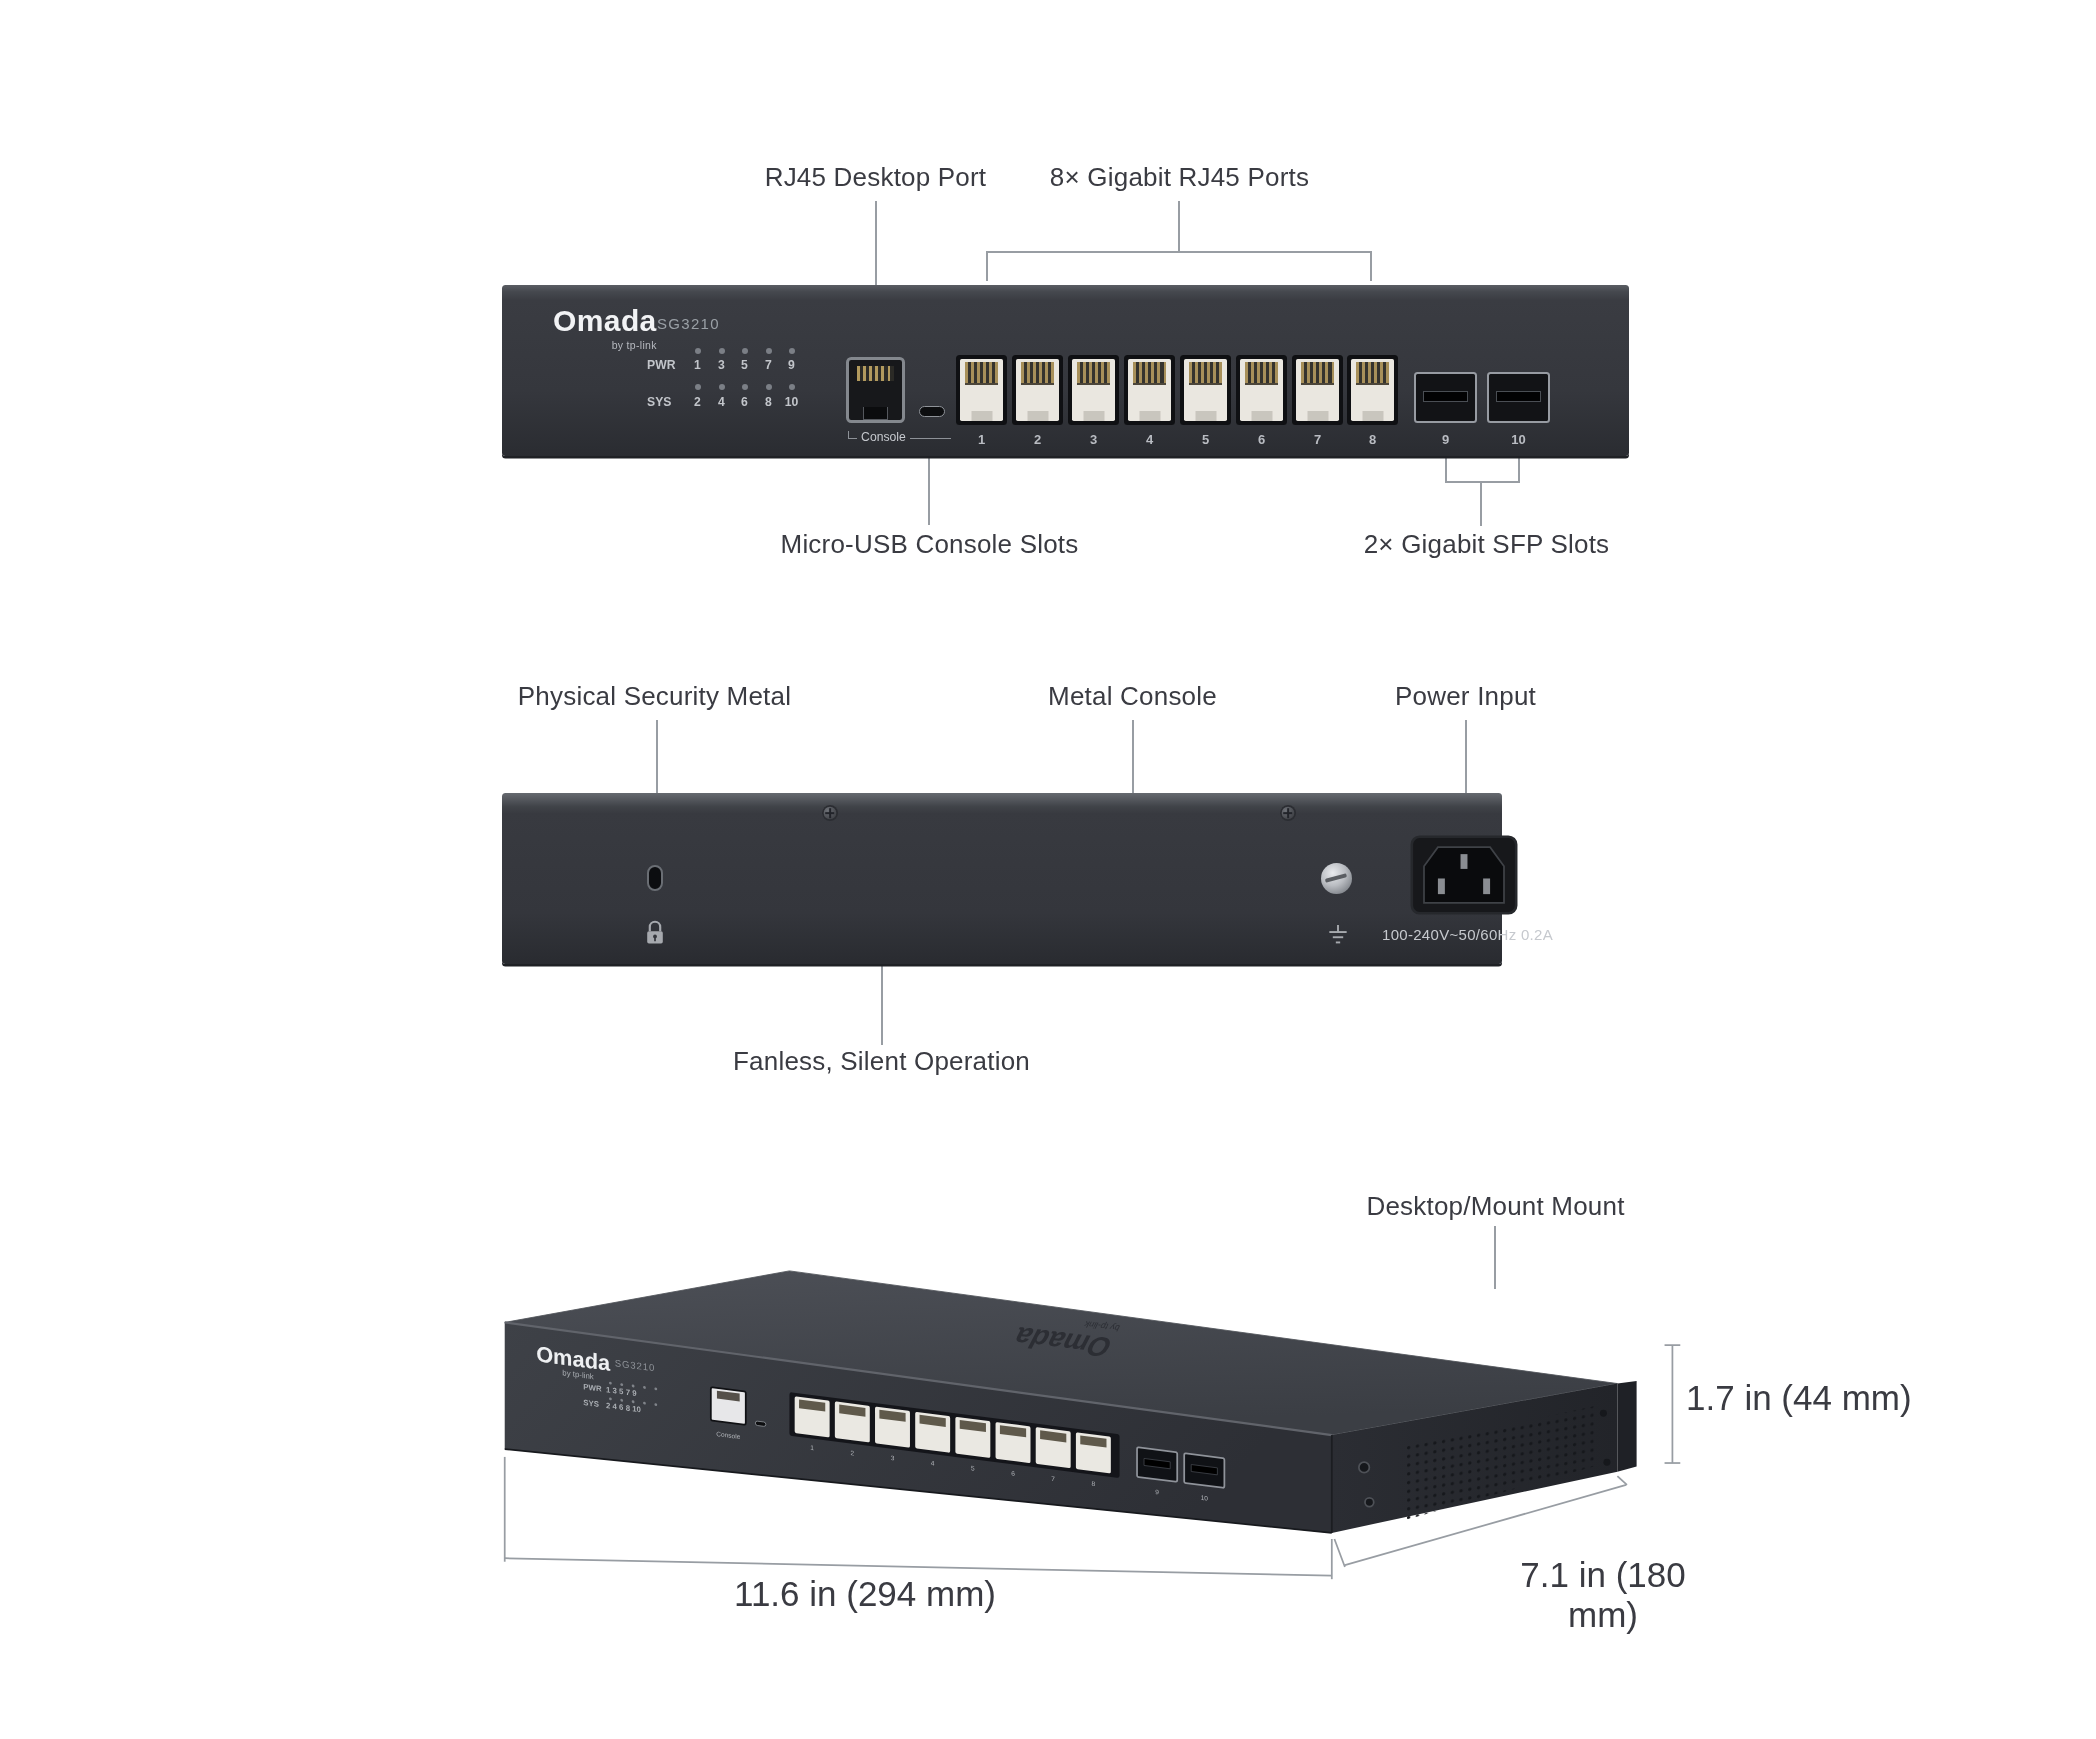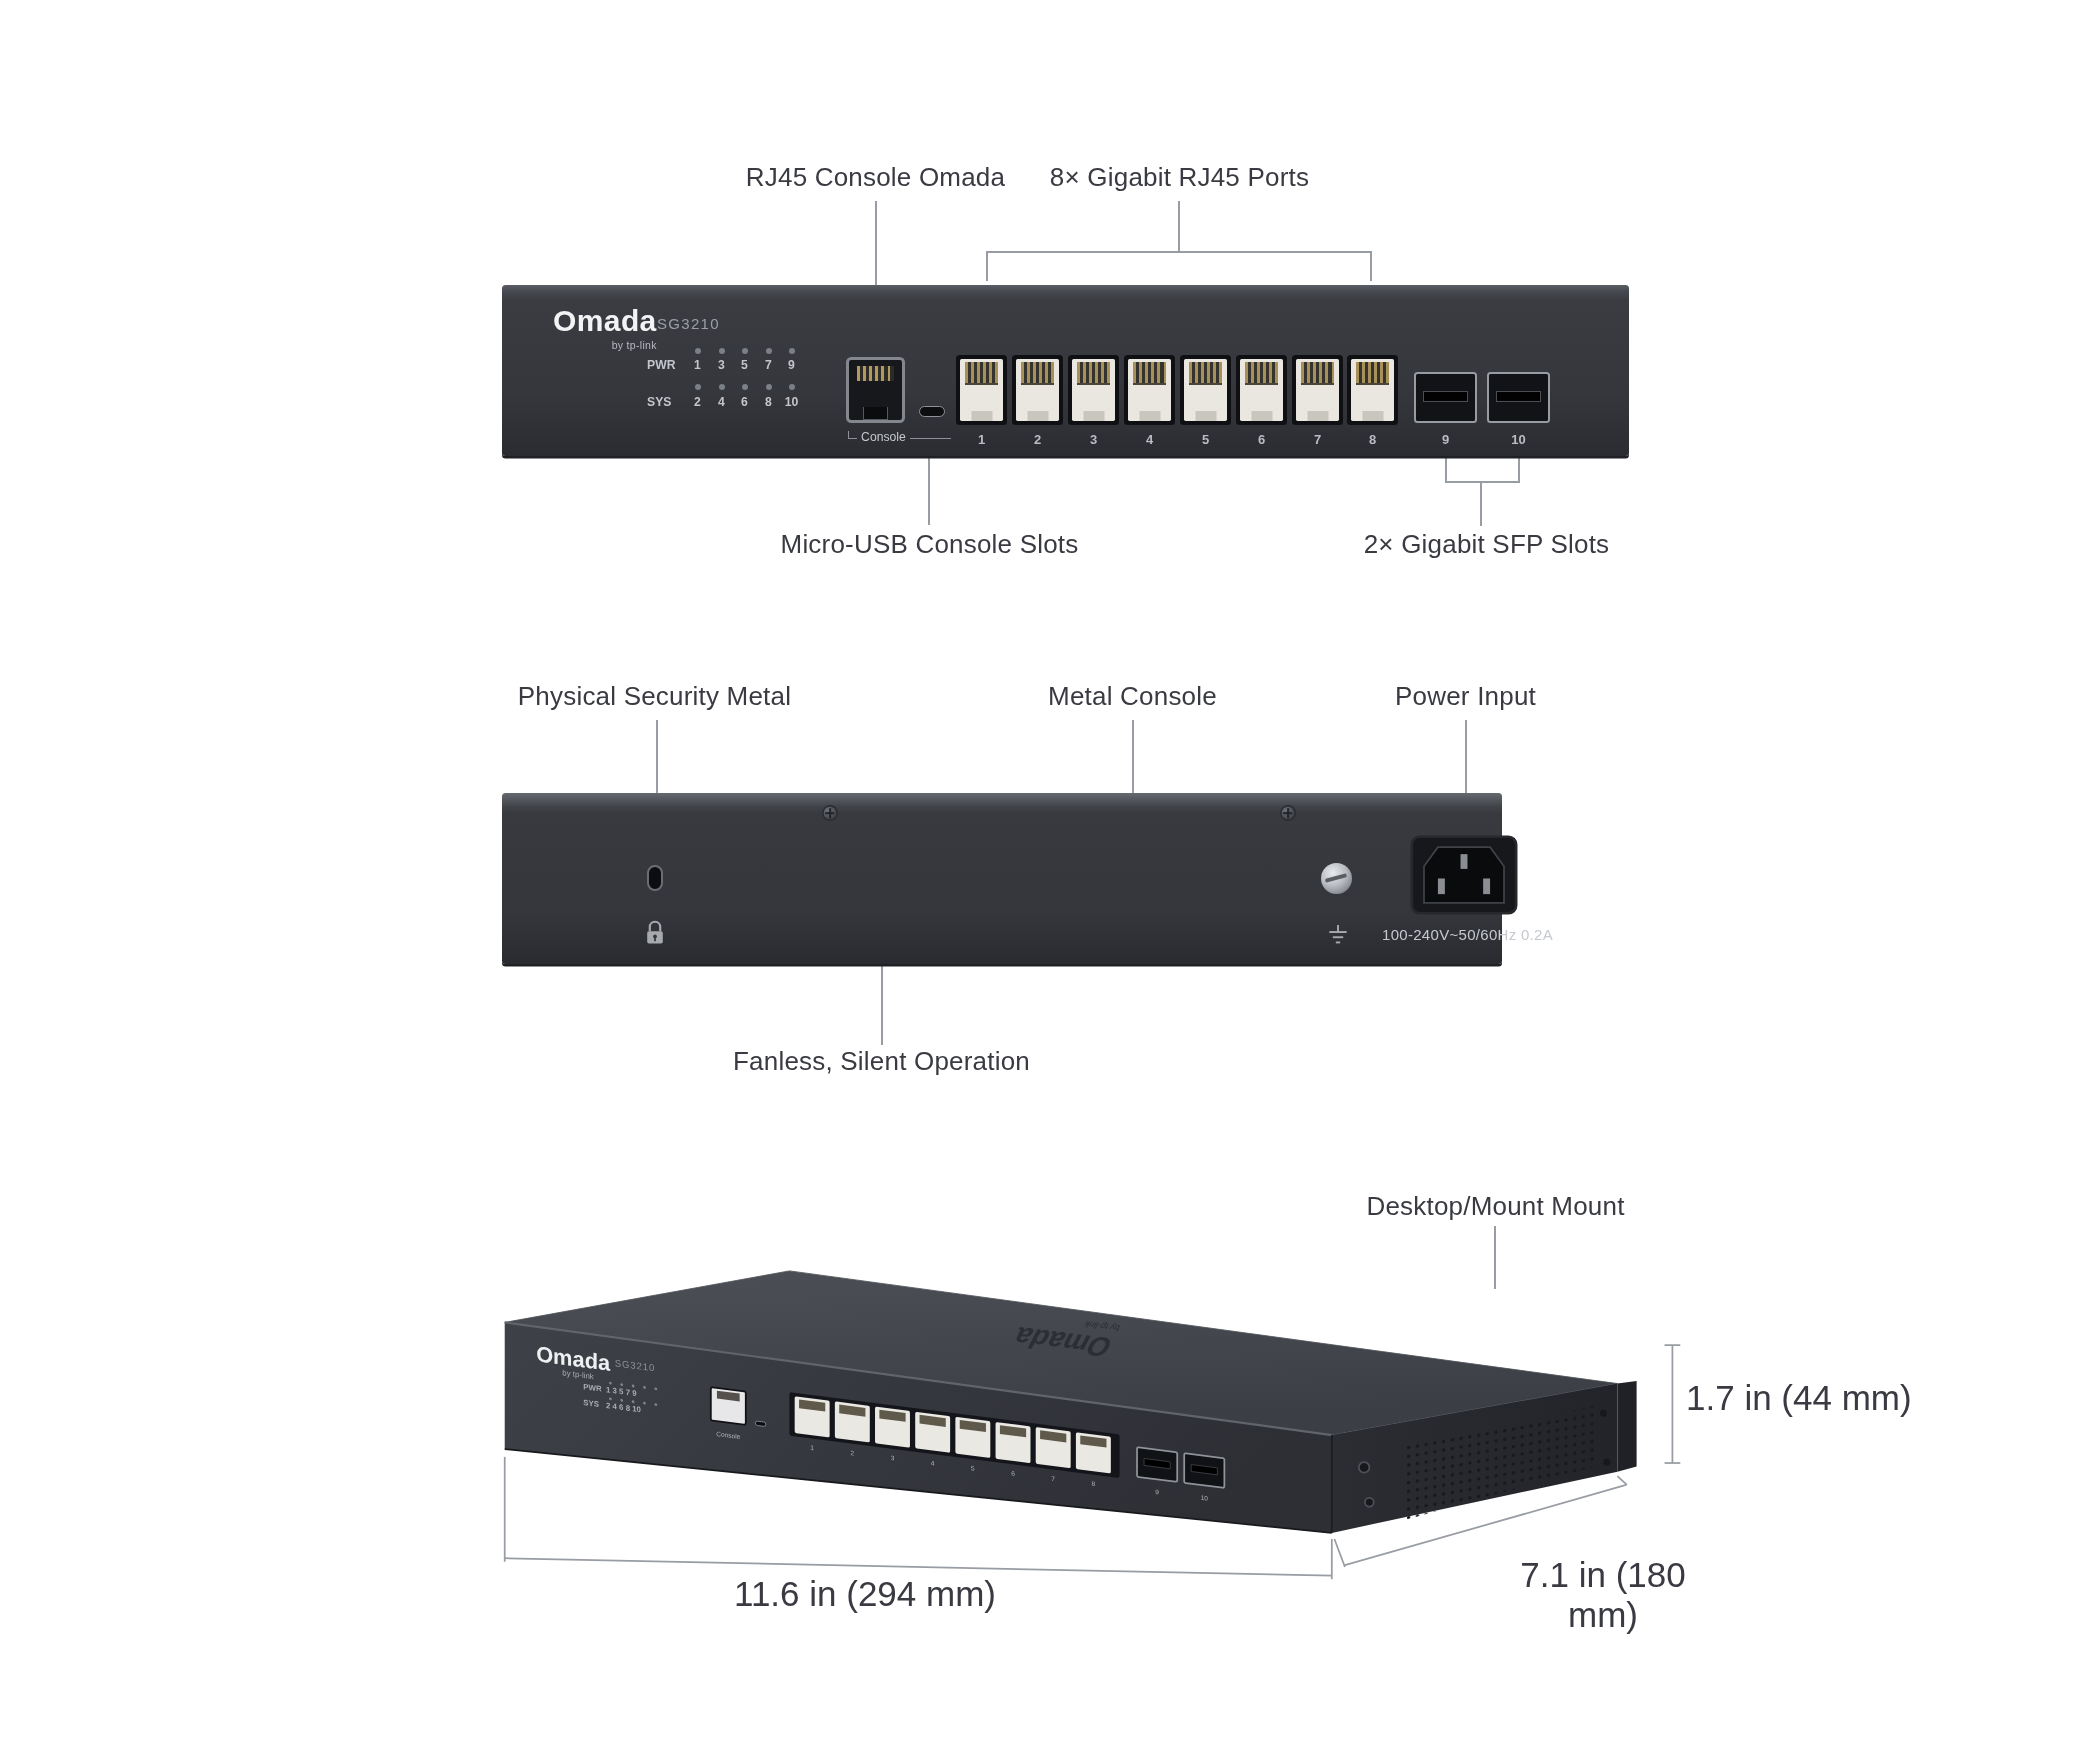--- a/index.html
+++ b/index.html
@@ -75,21 +75,21 @@
   .icon-abs { position:absolute; }
 
   
   .dim { position:absolute; font-size:35px; color:#3a3b42; }
 </style>
 </head>
 <body>
 
 <div id="page">
 
-  <div class="callout" style="left:701px; top:162px; width:349px;">RJ45 Console Omada</div>
+  <div class="callout" style="left:701px; top:162px; width:349px;">RJ45 Desktop Port</div>
   <div class="callout" style="left:1005px; top:162px; width:349px;">8× Gigabit RJ45 Ports</div>
   <div class="callout" style="left:755px; top:529px; width:349px;">Micro-USB Console Slots</div>
   <div class="callout" style="left:1312px; top:529px; width:349px;">2× Gigabit SFP Slots</div>
 
   <div class="cline vline" style="left:875px; top:201px; height:155px;"></div>
   <div class="cline vline" style="left:1178px; top:201px; height:51px;"></div>
   <div class="cline hline" style="left:986px; top:251px; width:385px;"></div>
   <div class="cline vline" style="left:986px; top:251px; height:30px;"></div>
   <div class="cline vline" style="left:1370px; top:251px; height:30px;"></div>
   <div class="cline vline" style="left:928px; top:420px; height:105px;"></div>

